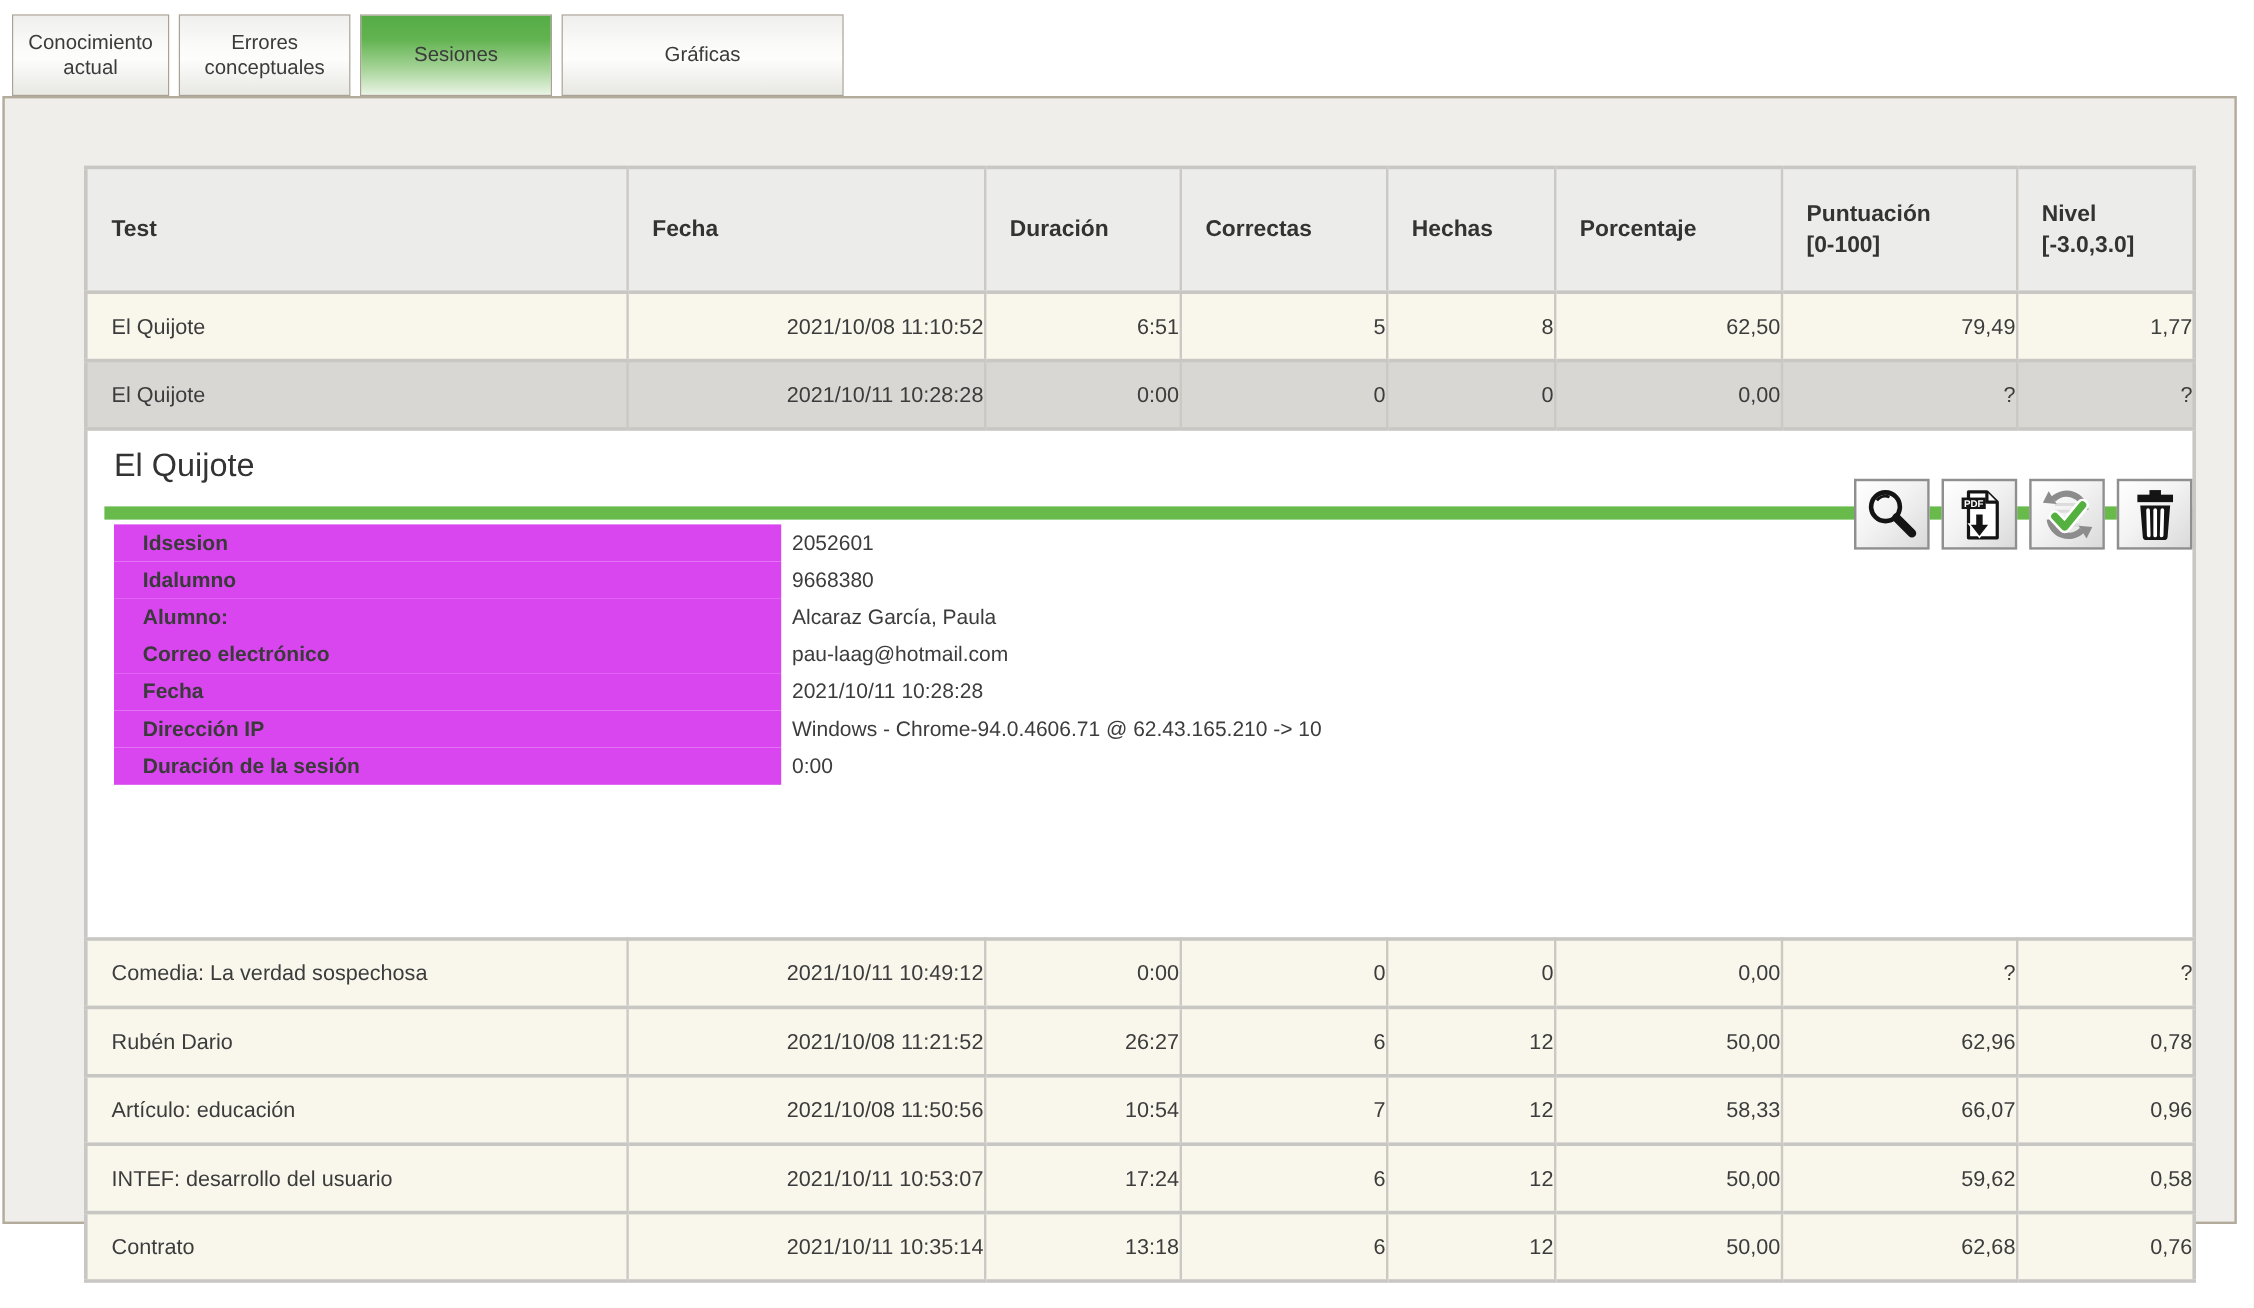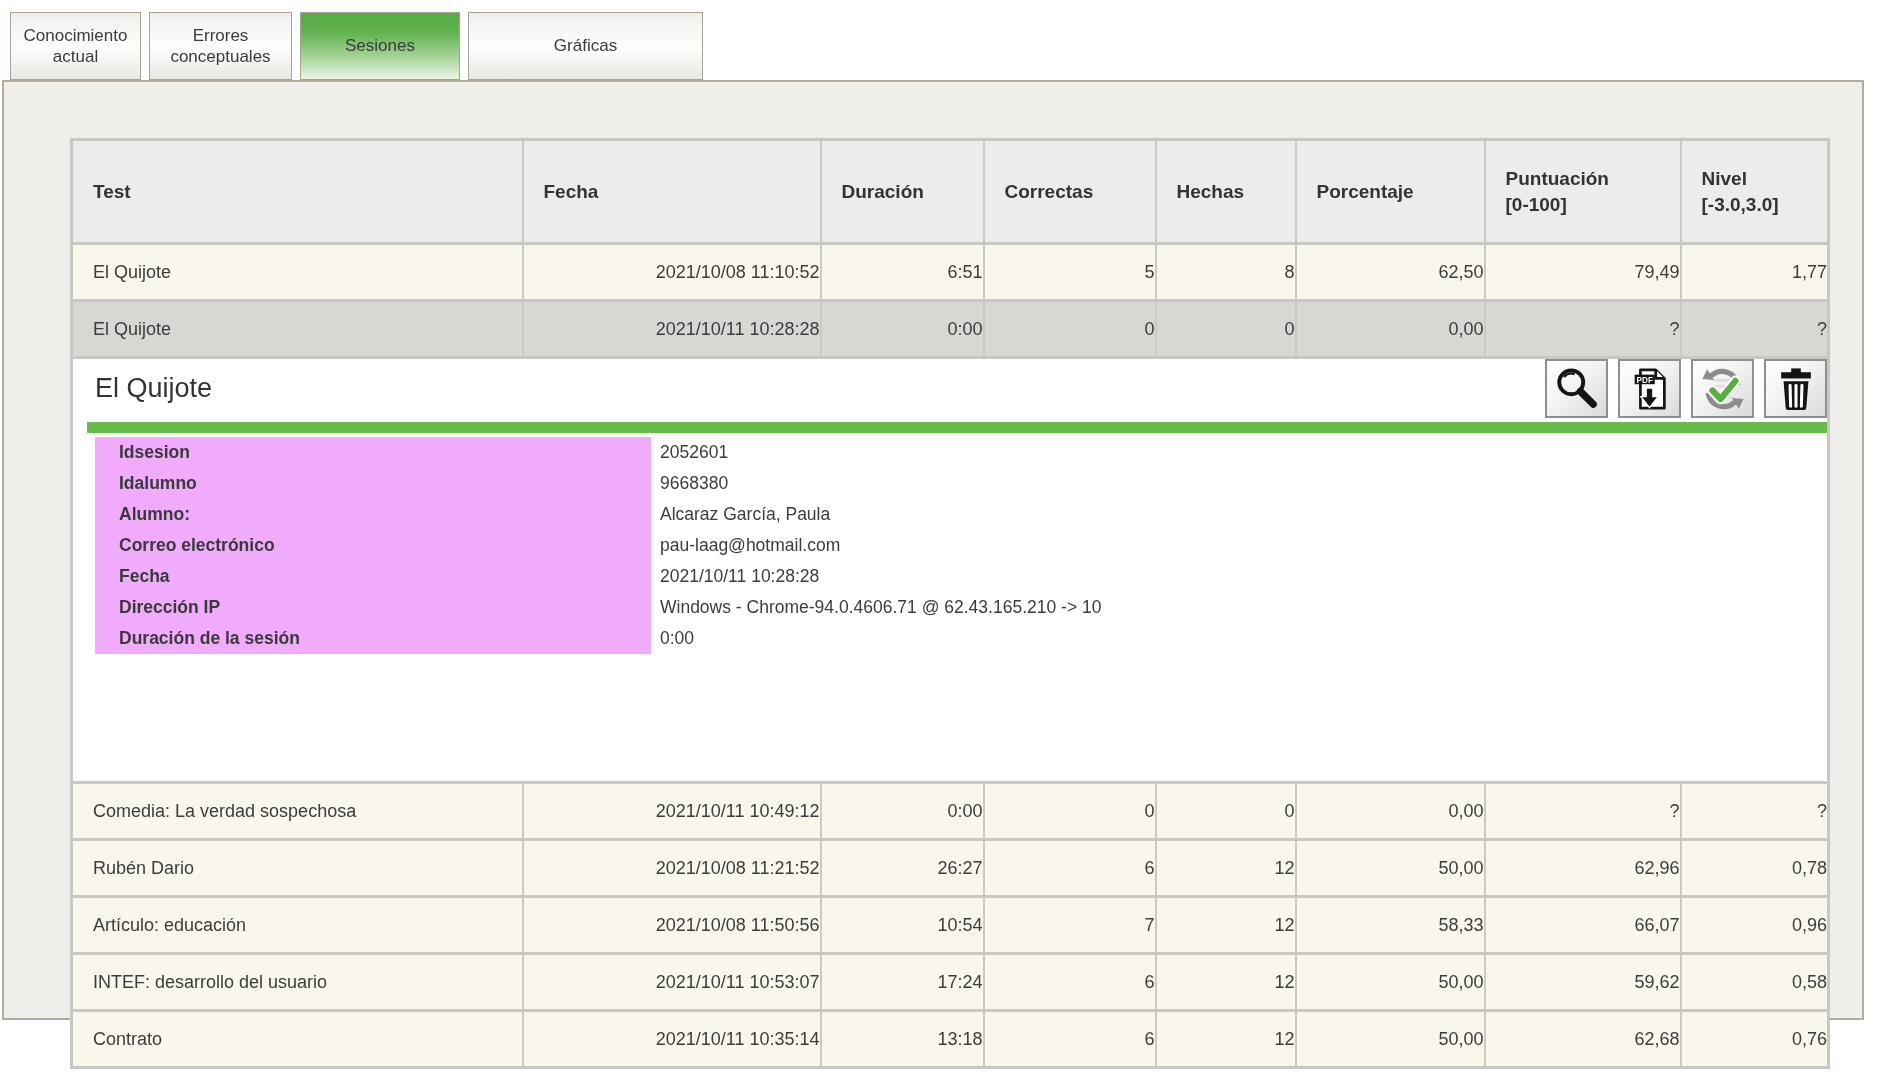--- a/index.html
+++ b/index.html
@@ -49,32 +49,32 @@
   }
   td{background:#f9f7ec;height:54px;text-align:right;padding:0;}
   td.cell-test{text-align:left;padding-left:20px;}
   tr.selected td{background:#d8d7d4;}
   tr.detail-row td{
     background:#ffffff;height:422px;vertical-align:top;padding:0;text-align:left;
   }
   
   .detail-header{display:flex;justify-content:space-between;align-items:flex-start;height:63px;}
   .detail-title{font-size:27px;color:#333;padding:14px 0 0 22px;}
-  .detail-toolbar{display:flex;gap:10px;}
+  .detail-toolbar{display:flex;gap:10px;margin-top:40px;}
   .tool-btn{
     box-sizing:border-box;width:63px;height:59px;border:2px solid #8f8f8f;
     background:linear-gradient(135deg,#ffffff 0%,#f3f3f3 45%,#dadada 100%);
     display:flex;align-items:center;justify-content:center;padding:4px;cursor:pointer;
   }
   .tool-btn svg{width:46px;height:46px;display:block;}
   .green-bar{height:11px;background:#68ba4b;margin-left:14px;}
   .detail-fields{margin:4px 0 0 22px;font-size:17.5px;}
   .field-row{display:flex;align-items:stretch;height:31px;}
   .field-label{
-    box-sizing:border-box;width:556px;background:#f0abfc;font-weight:bold;
+    box-sizing:border-box;width:556px;background:#d946ef;font-weight:bold;
     padding-left:24px;display:flex;align-items:center;color:#3a3a3a;
   }
   .field-value{padding-left:9px;display:flex;align-items:center;white-space:nowrap;}
 </style>
 </head>
 <body>
 
 <div class="tab-bar">
     <div class="tab">Conocimiento
 actual</div>

